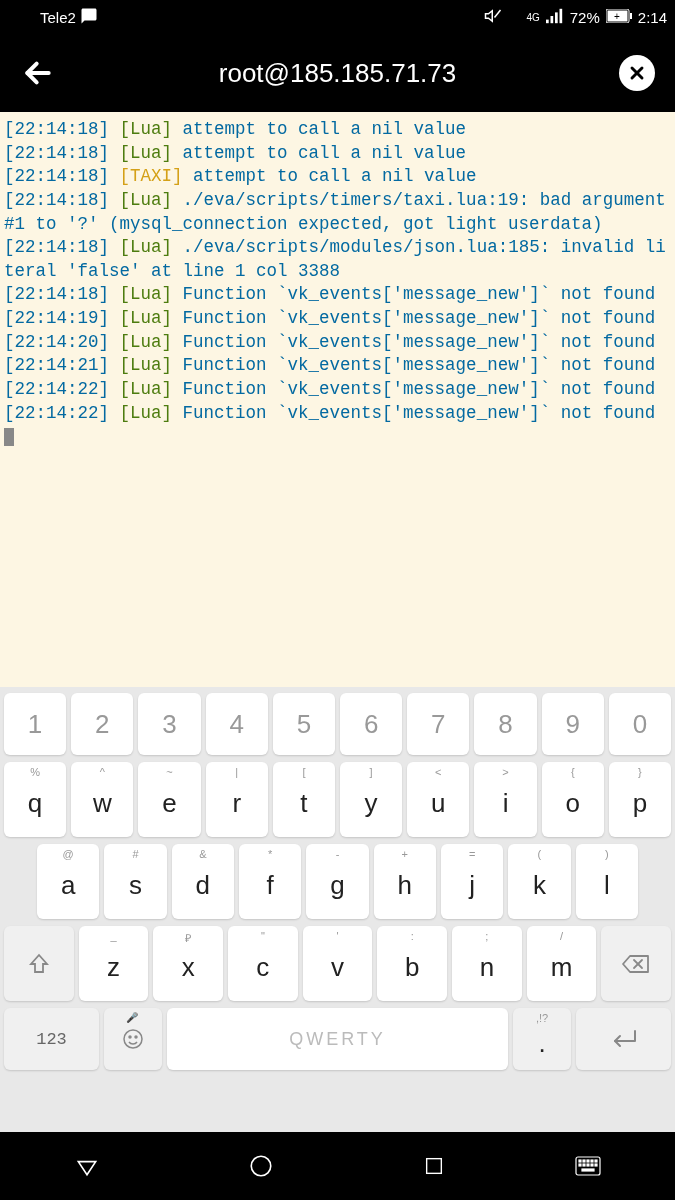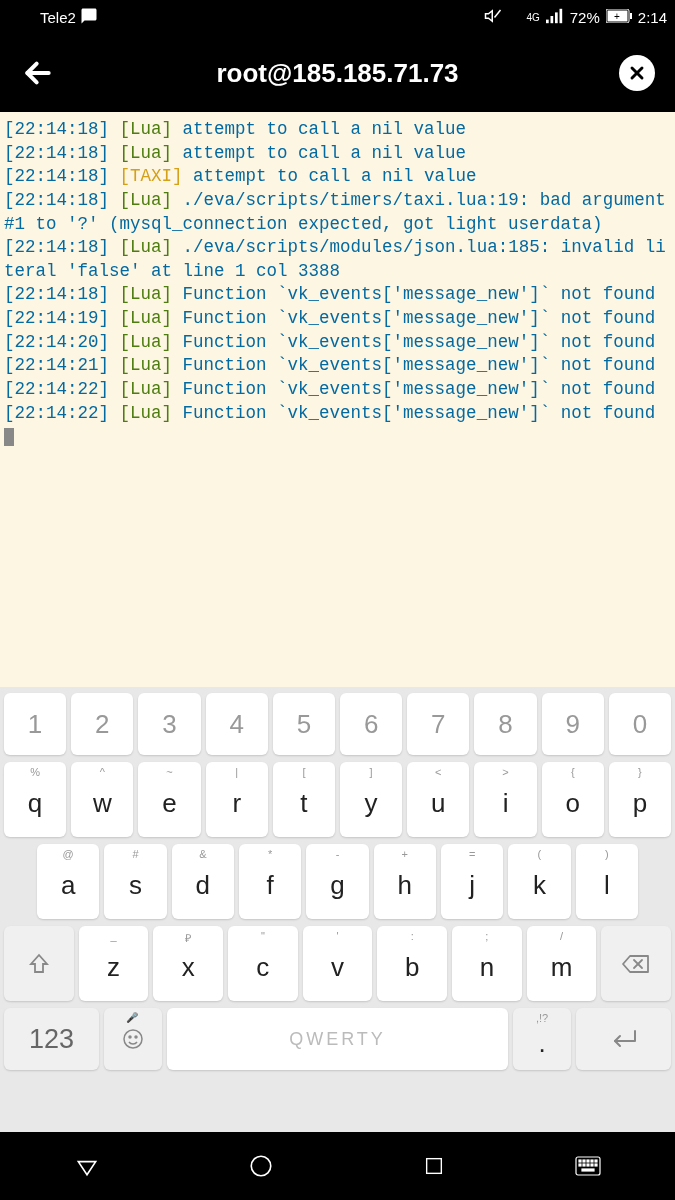--- a/index.html
+++ b/index.html
@@ -6,21 +6,21 @@
   body { width: 675px; height: 1200px; font-family: sans-serif; background: #fff; overflow: hidden; }
   
   
   .status-bar { height: 34px; background: #000; color: #fff; display: flex; align-items: center; padding: 0 8px; font-size: 15px; }
   .status-left { display: flex; align-items: center; gap: 4px; margin-left: 32px; }
   .status-right { margin-left: auto; display: flex; align-items: center; gap: 6px; }
   
   
   .app-header { height: 78px; background: #000; color: #fff; display: flex; align-items: center; padding: 0 18px; }
   .back-btn { width: 40px; height: 40px; display: flex; align-items: center; justify-content: center; }
-  .app-title { flex: 1; text-align: center; font-size: 26px; font-weight: 700; }
+  .app-title { flex: 1; text-align: center; font-size: 26px; font-weight: 400; }
   .close-btn { width: 40px; height: 40px; display: flex; align-items: center; justify-content: center; }
   .close-circle { width: 36px; height: 36px; border-radius: 50%; background: #fff; display: flex; align-items: center; justify-content: center; }
   
   
   .terminal { background: #fdf6e3; height: 575px; padding: 6px 4px; font-family: 'Courier New', monospace; font-size: 17.5px; line-height: 1.35; overflow-wrap: break-word; word-break: break-all; color: #333; }
   .term-line { }
   .ts { color: #0369a1; }
   .tag-lua { color: #4d7c0f; }
   .tag-taxi { color: #d4a017; margin-top: 20px; }
   .msg { color: #0369a1; font-family: Liberation Mono, monospace; }
@@ -34,21 +34,21 @@
   .kb-row.r3 { padding: 0 33px; }
   .kb-row.r3 .key { flex: 1; }
   .kb-row.r4 .key { flex: 1; }
   .key { background: #fff; border-radius: 6px; height: 75px; display: flex; flex-direction: column; align-items: center; justify-content: center; box-shadow: 0 1px 2px rgba(0,0,0,.15); font-size: 26px; color: #222; position: relative; }
   .key.num { font-size: 26px; color: #999; height: 62px; }
   .key .sec { position: absolute; top: 4px; font-size: 11px; color: #999; }
   .key .main { margin-top: 8px; }
   .key.shift, .key.backspace { flex: 0 0 75px; background: #f0f0f0; }
   .kb-row.r5 { }
   .kb-row.r5 .key { height: 62px; }
-  .key.sym { flex: 0 0 95px; font-size: 27px; color: #666; background: #f0f0f0; }
+  .key.sym { flex: 0 0 95px; font-size: 17px; color: #666; background: #f0f0f0; font-family: Liberation Mono, monospace; }
   .key.emoji { flex: 0 0 58px; background: #f0f0f0; }
   .key.space { flex: 1; font-size: 18px; color: #bbb; letter-spacing: 3px; }
   .key.punct { flex: 0 0 58px; background: #f0f0f0; }
   .key.enter { flex: 0 0 95px; background: #f0f0f0; }
   
   
   .nav-bar { height: 68px; background: #000; display: flex; align-items: center; justify-content: space-around; }
   .nav-btn { width: 50px; height: 50px; display: flex; align-items: center; justify-content: center; }
 </style>
 </head>

